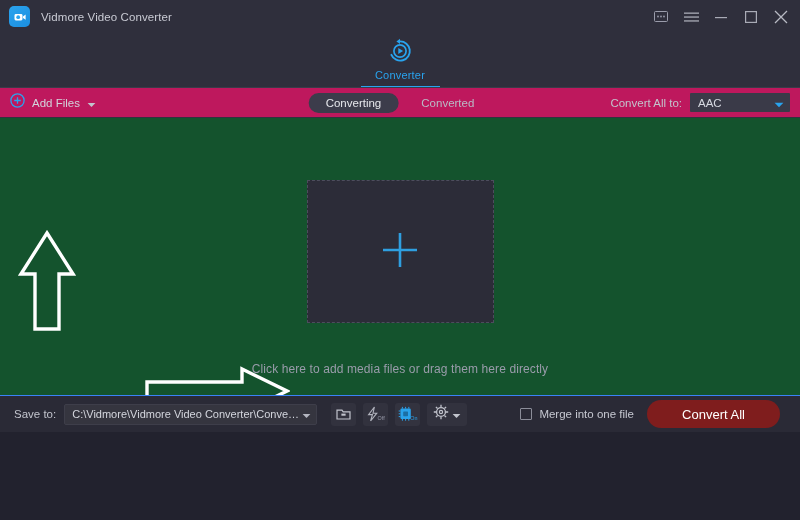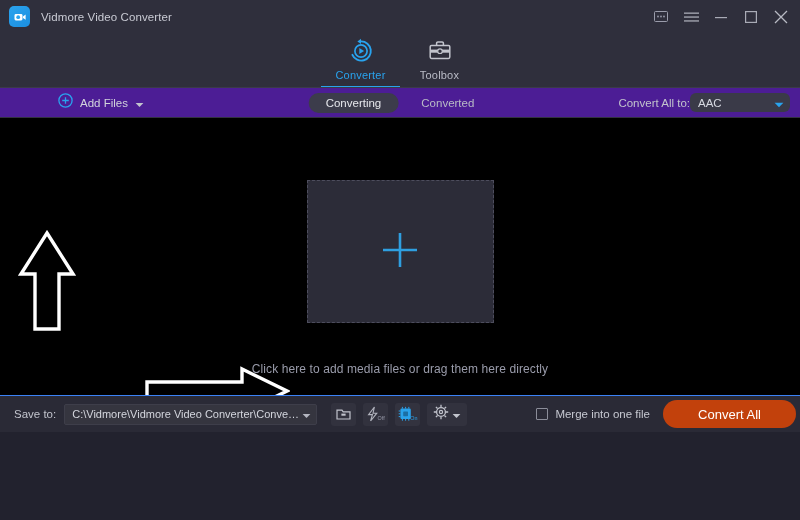--- a/index.html
+++ b/index.html
@@ -75,25 +75,24 @@
     height: 2px; background: #29a3ee;
   }
   .navbar::after {
     content: ""; position: absolute; left: 0; right: 0; bottom: 0;
     height: 1px; background: #3b3b49;
   }
 
   
   .toolbar {
     height: 30px; min-height: 30px;
-    background: #4c1d95;
+    background: #be185d;
     display: flex; align-items: center;
     position: relative;
     border-bottom: 1px solid #32323f;
-    padding-left: 48px;
   }
   .addfiles {
     display: flex; align-items: center; gap: 7px;
     margin-left: 10px;
   }
   .addfiles .plus-circle { display: block; }
   .addfiles .af-label { color: #d2d4dc; font-size: 11.5px; }
   .caret-down { display: block; }
 
   .seg-wrap {
@@ -102,35 +101,35 @@
   }
   .seg {
     font-size: 11.5px; color: #b9bbc6;
     padding: 4px 17px; border-radius: 11px;
     white-space: nowrap;
   }
   .seg.active { background: #3c3c4b; color: #e6e7ec; }
 
   .convert-all-to {
     position: absolute; right: 10px;
-    display: flex; align-items: center; 
+    display: flex; align-items: center; gap: 8px;
   }
   .cat-label { color: #c2c4cd; font-size: 11.5px; }
   .cat-select {
     width: 100px; height: 19px;
-    background: #3a3a48; border-radius: 6px;
+    background: #3a3a48; border-radius: 1px;
     display: flex; align-items: center; justify-content: space-between;
     padding: 0 6px 0 8px;
   }
   .cat-value { color: #d6d8e0; font-size: 11.5px; }
 
   
   .content {
     flex: 1; position: relative;
-    background: #000000;
+    background: #14532d;
     display: flex; flex-direction: column;
     align-items: center; justify-content: flex-start;
   }
   .dropzone {
     width: 187px; height: 143px;
     margin-top: 62px;
     border: 1px dashed #4d4d5d;
     background: #2c2c38;
     display: flex; align-items: center; justify-content: center;
   }
@@ -178,36 +177,36 @@
     position: relative;
   }
   .icon-btn.on { background: #33333f; }
   .gear-btn {
     width: 40px; height: 23px; border-radius: 3px;
     background: #32323e;
     display: flex; align-items: center; justify-content: center;
     gap: 3px;
   }
   .right-group {
-    position: absolute; right: 4px;
+    position: absolute; right: 20px;
     display: flex; align-items: center; gap: 13px;
   }
   .merge {
     display: flex; align-items: center; gap: 7px;
   }
   .checkbox {
     width: 12px; height: 12px;
     border: 1px solid #8b8d99;
     border-radius: 1px;
     background: transparent;
   }
   .merge-label { color: #c6c8d1; font-size: 11.5px; }
   .convert-btn {
     width: 133px; height: 28px;
-    background: #c2410c; border-radius: 14px;
+    background: #7f1d1d; border-radius: 14px;
     display: flex; align-items: center; justify-content: center;
     color: #ffffff; font-size: 13px;
   }
 </style>
 </head>
 <body>
 
 <div class="app">
 
   <div class="titlebar">
@@ -263,31 +262,20 @@
           <path d="M13 0.8 L13 6.0 L9.4 3.4 Z" fill="#29a3ee"></path>
           <circle cx="13" cy="13" r="6.1" fill="none" stroke="#29a3ee" stroke-width="1.7"></circle>
           <path d="M11.3 10.1 L16.1 13 L11.3 15.9 Z" fill="#29a3ee"></path>
         </svg>
       </span>
       <span class="nav-label">Converter</span>
     </div>
 
 
 
-    <div class="nav-tab">
-      <span class="nav-icon">
-        <svg width="26" height="26" viewBox="0 0 26 26">
-          <path d="M9.6 7.2 L9.6 5.2 A1.2 1.2 0 0 1 10.8 4 L15.2 4 A1.2 1.2 0 0 1 16.4 5.2 L16.4 7.2" fill="none" stroke="#c2c4cd" stroke-width="1.5"></path>
-          <rect x="3.2" y="7.4" width="19.6" height="13" rx="1.3" fill="none" stroke="#c2c4cd" stroke-width="1.5"></rect>
-          <rect x="3.2" y="11.6" width="19.6" height="3.1" fill="#c2c4cd"></rect>
-          <circle cx="13" cy="13.2" r="2.3" fill="#2f2f3c" stroke="#c2c4cd" stroke-width="1.2"></circle>
-        </svg>
-      </span>
-      <span class="nav-label">Toolbox</span>
-    </div>
   </div>
 
   <div class="toolbar">
 
     <div class="addfiles">
       <span class="plus-circle">
         <svg width="15" height="15" viewBox="0 0 15 15">
           <circle cx="7.5" cy="7.5" r="6.6" fill="none" stroke="#29a3ee" stroke-width="1.3"></circle>
           <path d="M7.5 4.2 L7.5 10.8 M4.2 7.5 L10.8 7.5" stroke="#29a3ee" stroke-width="1.3"></path>
         </svg>

